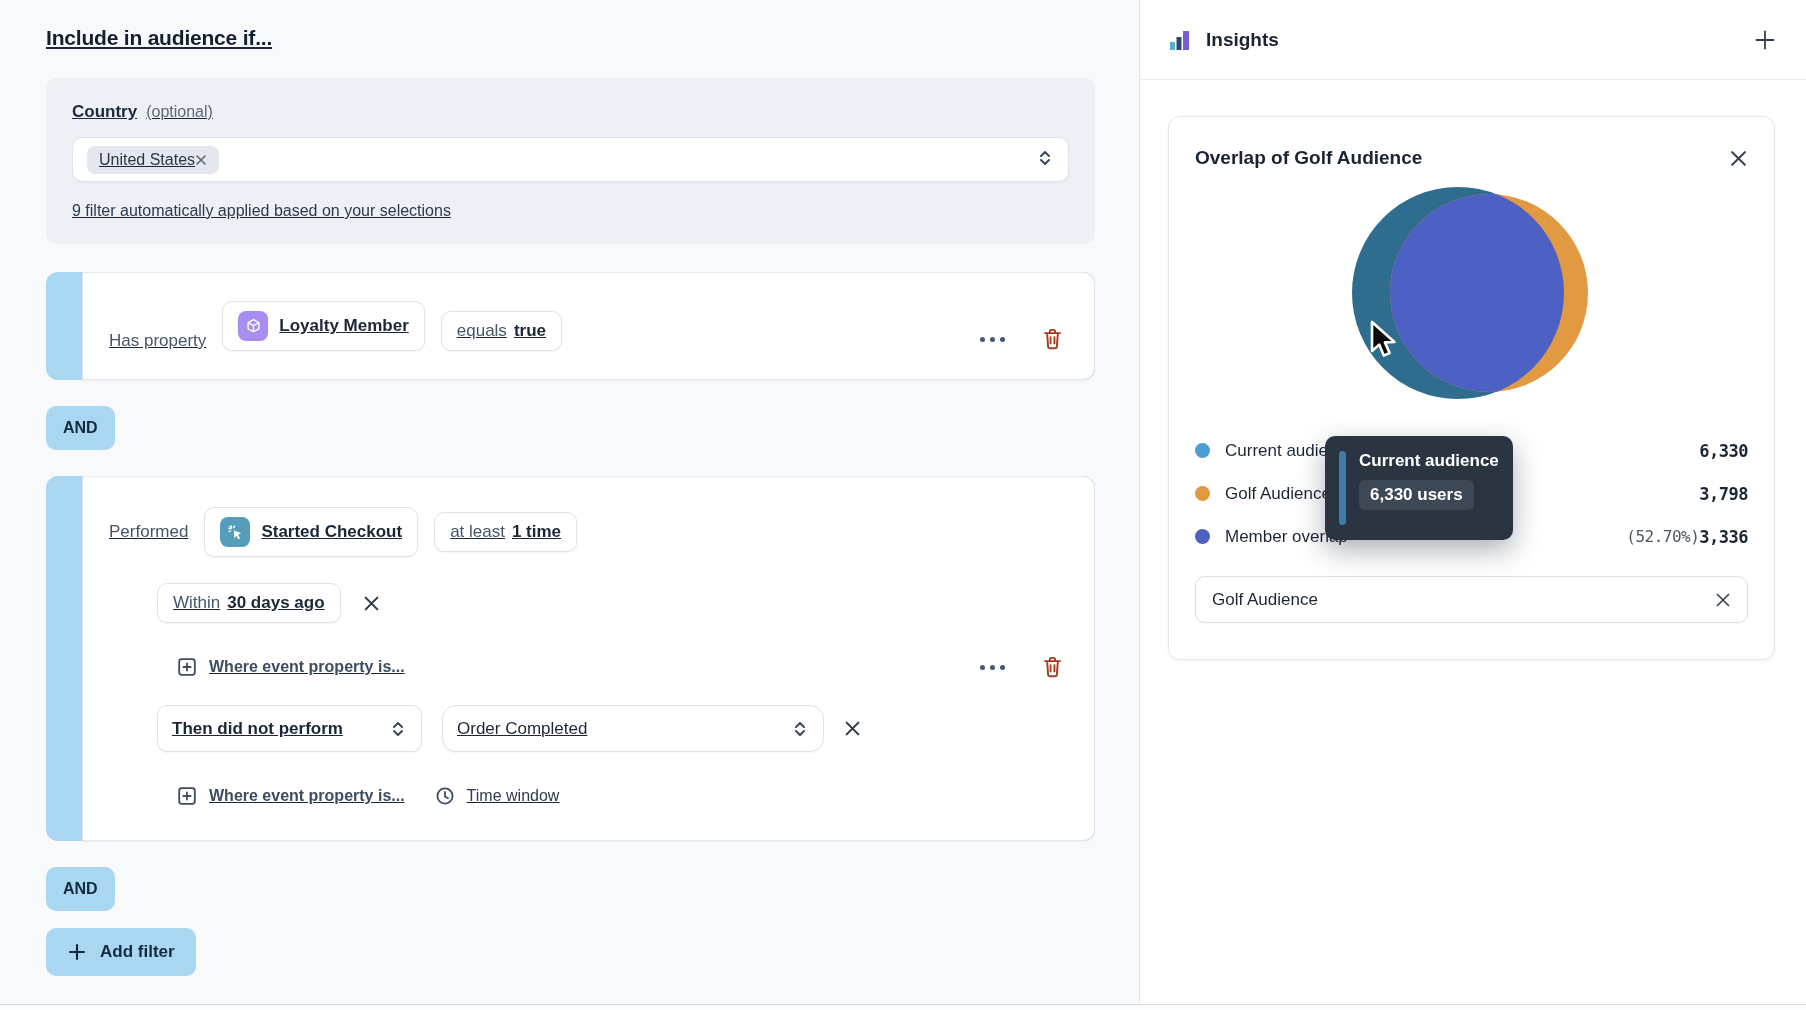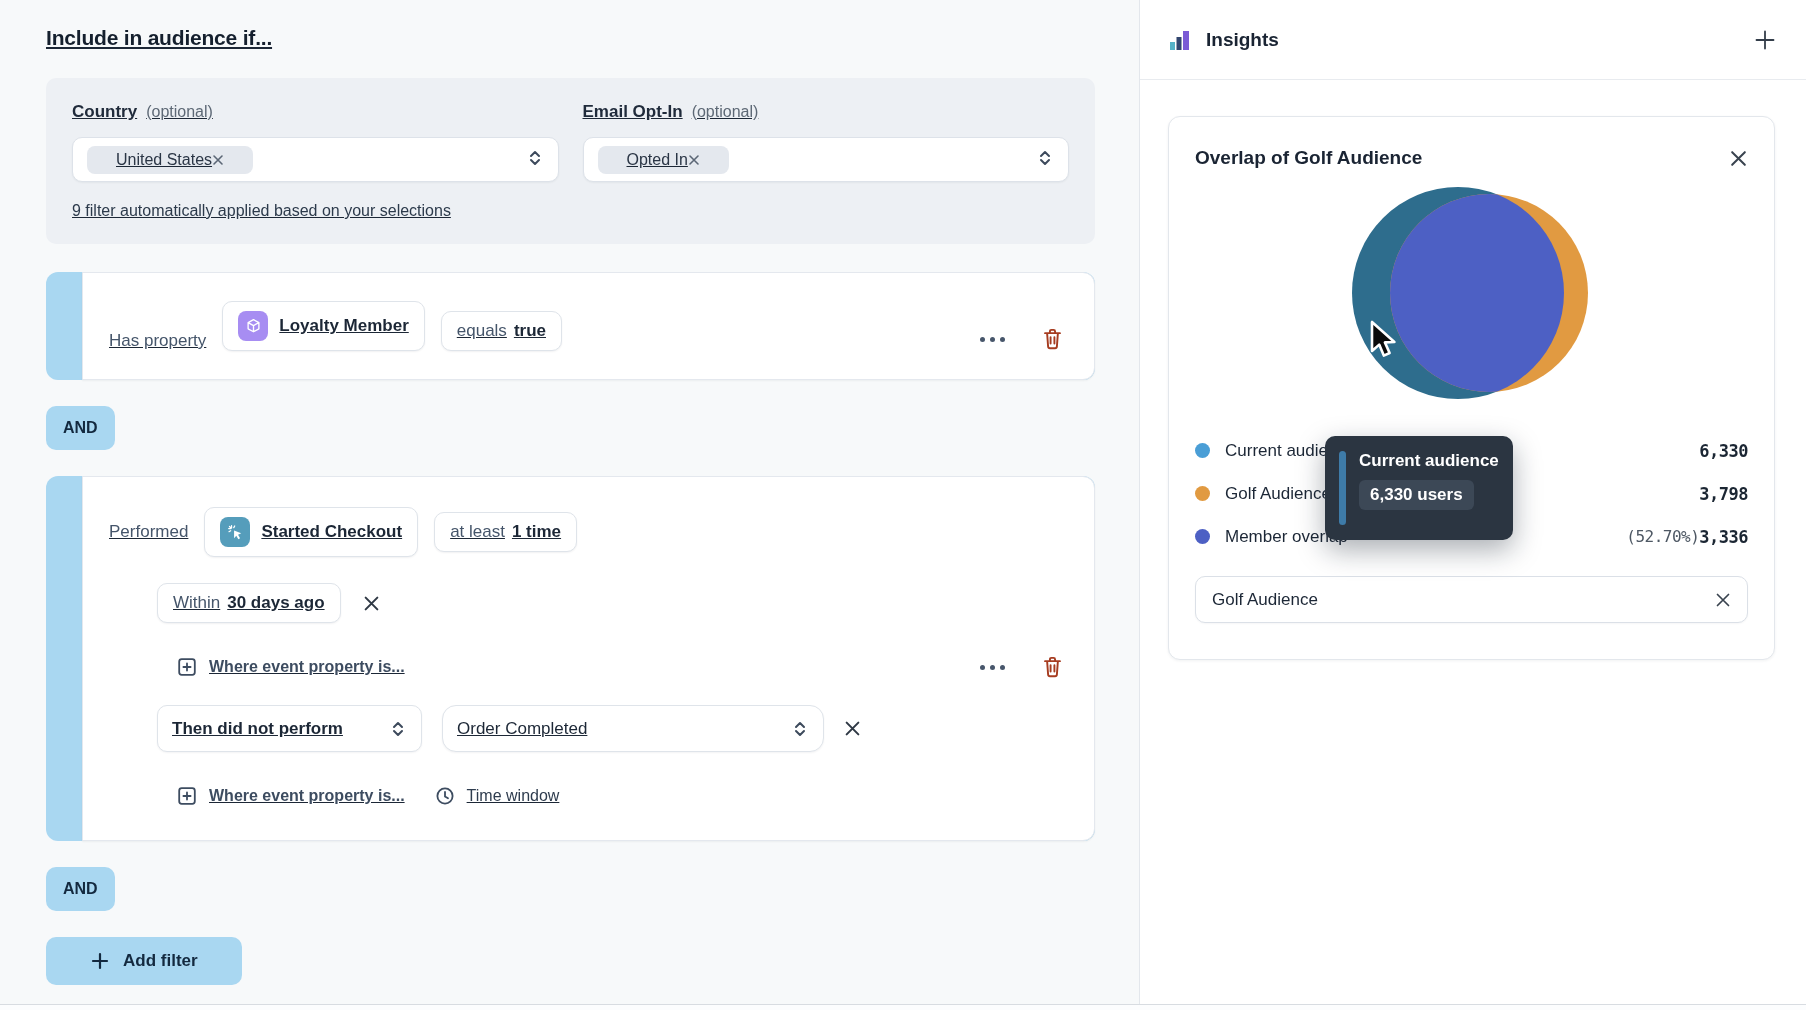--- a/index.html
+++ b/index.html
@@ -39,21 +39,21 @@
   .optional { font-weight:400; color:#5d6875; font-size:16px; margin-left:9px; }
   .select-box {
     margin-top:15px; height:45px; background:#fff;
     border:1px solid #dde2e9; border-radius:10px;
     display:flex; align-items:center; padding:0 14px;
     box-shadow:0 1px 2px rgba(20,30,45,.05);
     cursor:pointer;
   }
   .chip {
     display:inline-flex; align-items:center; 
-    background:#e4e8ee; border-radius:8px; padding:5px 29px;
+    background:#e4e8ee; border-radius:8px; padding:5px 12px;
     font-size:16px; color:#2a3545; white-space:nowrap;
   }
   .stepper { margin-left:auto; flex:none; }
   .prefilter-note { margin-top:20px; font-size:16px; color:#2c3a4b; }
 
   .filter-group {
     margin-top:28px; display:flex; background:#a9d7f1; border-radius:12px;
   }
   .accent-spacer { width:36px; flex:none; border-radius:12px 0 0 12px; }
   .group-body {
@@ -103,23 +103,23 @@
     display:inline-flex; align-items:center; height:47px;
     background:#fff; border:1px solid #dfe4ea; border-radius:10px;
     padding:0 14px; font-size:17px; color:#1c2736; font-weight:600;
     box-shadow:0 1px 2px rgba(16,24,40,.05); cursor:pointer; white-space:nowrap;
   }
   .select-btn .label { margin-right:auto; }
   .w-then { width:265px; }
   .w-event { width:382px;border-radius:14px; }
 
   .add-filter-btn {
-    margin-top:26px; display:inline-flex; align-items:center; gap:13px;
+    margin-top:17px; display:inline-flex; align-items:center; gap:13px;
     background:#a9d7f1; border:none; border-radius:10px;
-    padding:14px 44px; cursor:pointer;
+    padding:14px 21px; cursor:pointer;
     font-family:"Liberation Sans", sans-serif;
     font-size:17px; font-weight:700; color:#13293f;
   }
 
   
   .insights-header {
     height:80px; display:flex; align-items:center; padding:0 28px;
     border-bottom:1px solid #e8ebef;
   }
   .insights-title { font-size:19px; font-weight:700; color:#1a2433; margin-left:13px; }
@@ -185,38 +185,20 @@
   
   <div class="prefilter-box">
     <div class="prefilter-cols">
       <div class="prefilter-col">
         <div>
           <span class="field-label">Country</span><span class="optional">(optional)</span>
         </div>
         <div class="select-box">
           <span class="chip">
             <span>United States</span>
-            <svg width="12" height="12" viewBox="0 0 12 12">
-                <path d="M2 2l8 8M10 2l-8 8" stroke="#5b6675" stroke-width="1.6" stroke-linecap="round"></path>
-              </svg>
-          </span>
-          <span class="stepper">
-            <svg width="18" height="20" viewBox="0 0 18 20">
-                <path d="M5 8l4-4 4 4M5 12l4 4 4-4" fill="none" stroke="#3d4a5c" stroke-width="2" stroke-linecap="round" stroke-linejoin="round"></path>
-              </svg>
-          </span>
-        </div>
-      </div>
-      <div class="prefilter-col">
-        <div>
-          <span class="field-label">Email Opt-In</span><span class="optional">(optional)</span>
-        </div>
-        <div class="select-box">
-          <span class="chip">
-            <span>Opted In</span>
             <svg width="12" height="12" viewBox="0 0 12 12">
                 <path d="M2 2l8 8M10 2l-8 8" stroke="#5b6675" stroke-width="1.6" stroke-linecap="round"></path>
               </svg>
           </span>
           <span class="stepper">
             <svg width="18" height="20" viewBox="0 0 18 20">
                 <path d="M5 8l4-4 4 4M5 12l4 4 4-4" fill="none" stroke="#3d4a5c" stroke-width="2" stroke-linecap="round" stroke-linejoin="round"></path>
               </svg>
           </span>
         </div>

